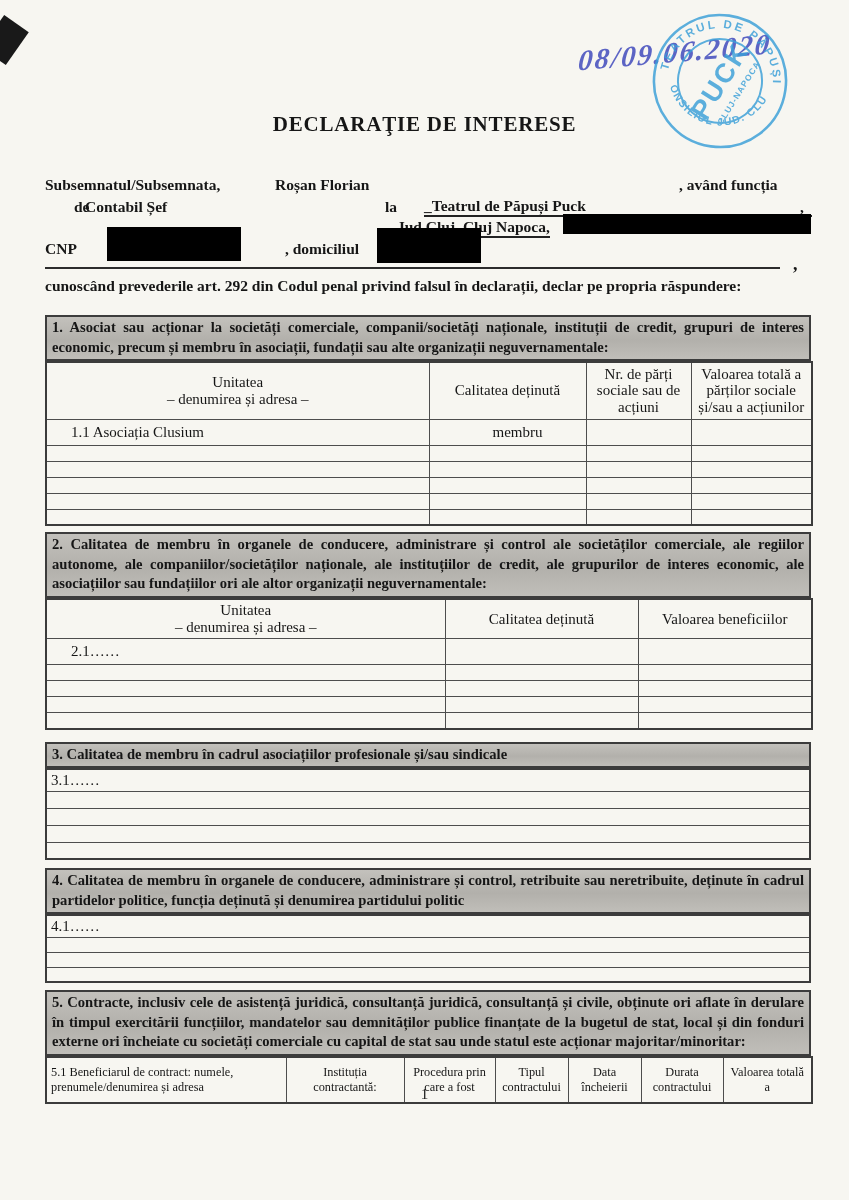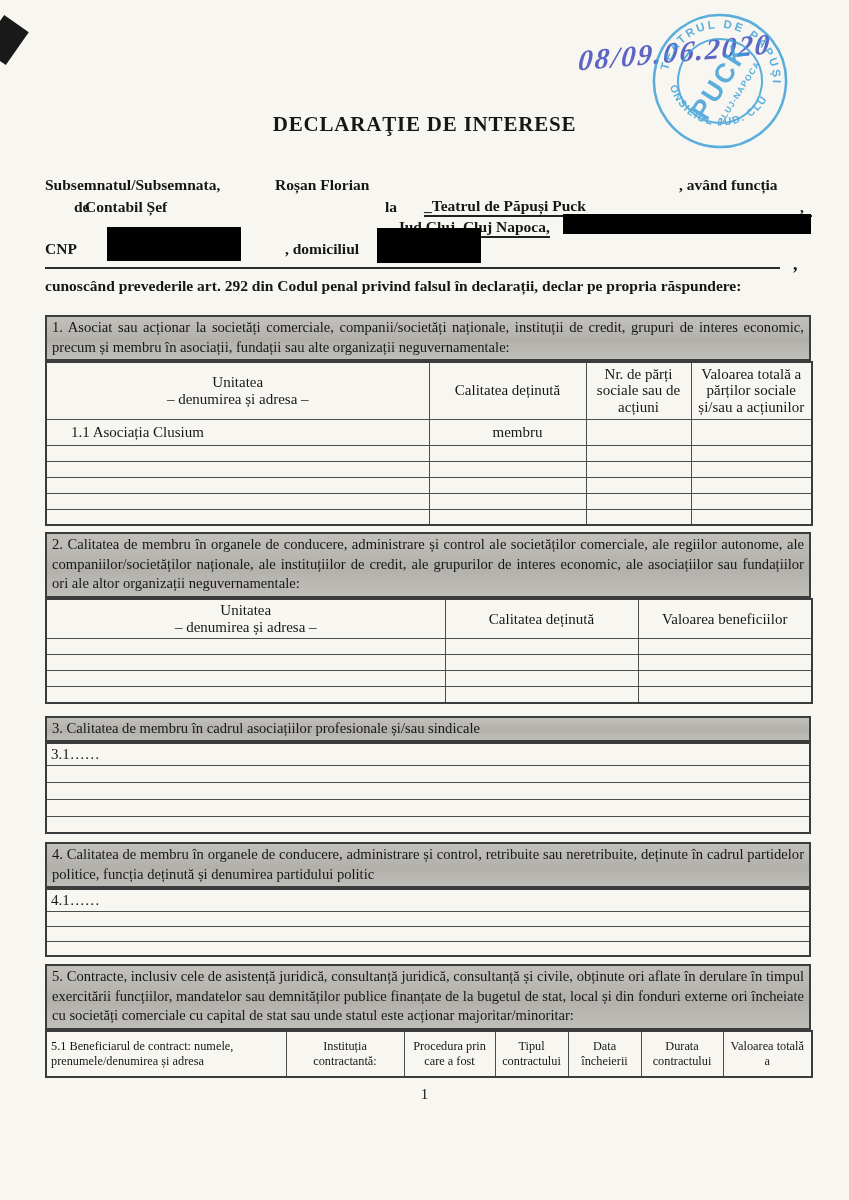--- a/index.html
+++ b/index.html
@@ -49,21 +49,21 @@
   .r-cnp{left:62px;top:57px;width:134px;height:34px;}
   .r-dom{left:332px;top:58px;width:104px;height:35px;}
   .p-rule{position:absolute;left:0;top:97px;width:735px;border-top:2px solid #2c2c2c;}
   .p-trail-comma{left:748px;top:84px;font-size:18px;}
   .p-oath{left:0;top:107px;white-space:normal;width:766px;}
   
   .sections{position:absolute;left:45px;top:315px;width:766px;}
   .sec-head{
     background:linear-gradient(180deg,#c3c1bc 0%,#b2b0ab 55%,#c0beb9 100%);
     border:2px solid #3c3c3c;
-    font-weight:normal;font-size:14.6px;line-height:1.34;
+    font-weight:bold;font-size:14.6px;line-height:1.34;
     padding:1px 5px 2px 5px;text-align:justify;
     box-sizing:border-box;
   }
   table{border-collapse:collapse;table-layout:fixed;width:766px;box-sizing:border-box;}
   td{border:1px solid #4d4d4d;font-size:15px;line-height:1.12;padding:1px 4px;vertical-align:middle;box-sizing:border-box;overflow:hidden;}
   .tbl{border:2px solid #3c3c3c;}
   .c{text-align:center;}
   .hdr td{text-align:center;}
   .row-data td{height:26px;padding-left:24px;}
   .row-empty td{height:16px;}
@@ -194,20 +194,25 @@
         </colgroup>
       <tbody>
           <tr class="hdr">
         <td style="height:40px">
           <div>Unitatea</div>
           <div>– denumirea și adresa –</div>
         </td>
         <td>Calitatea deținută</td>
         <td>Valoarea beneficiilor</td>
       </tr>
+      <tr class="row-data">
+        <td>2.1……</td>
+        <td></td>
+        <td></td>
+      </tr>
       <tr class="row-empty">
             <td></td>
             <td></td>
             <td></td>
           </tr>
       <tr class="row-empty">
             <td></td>
             <td></td>
             <td></td>
           </tr>

